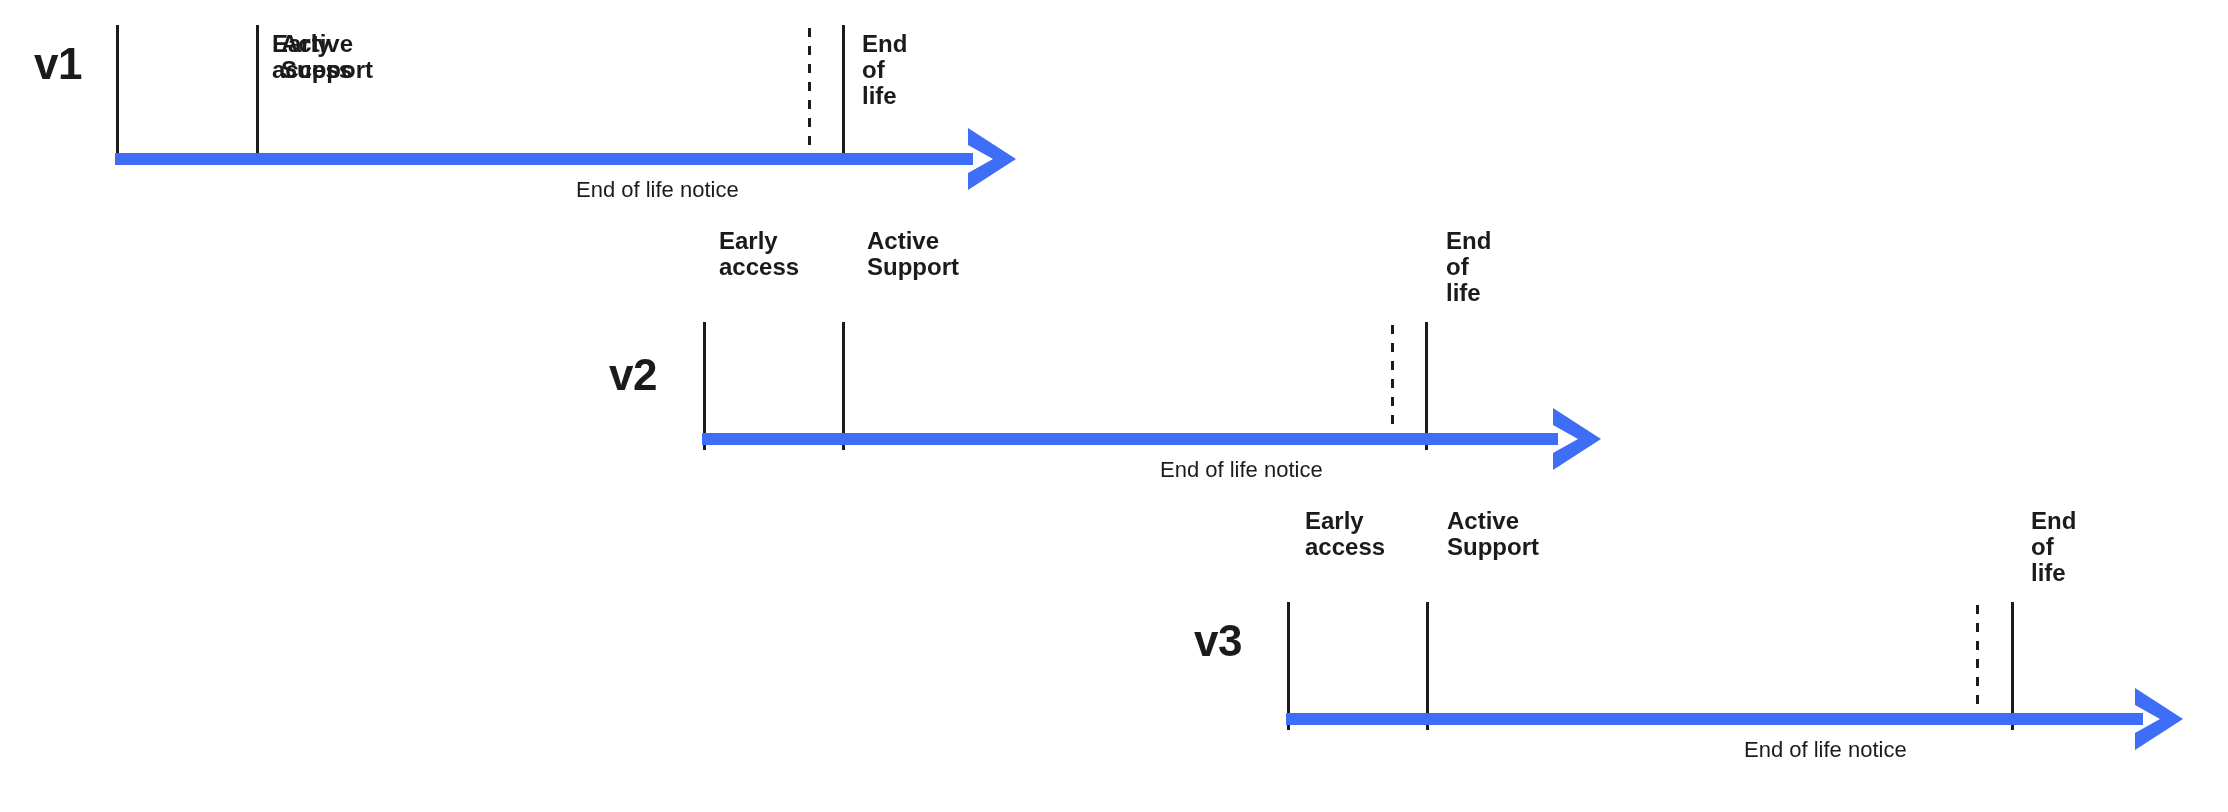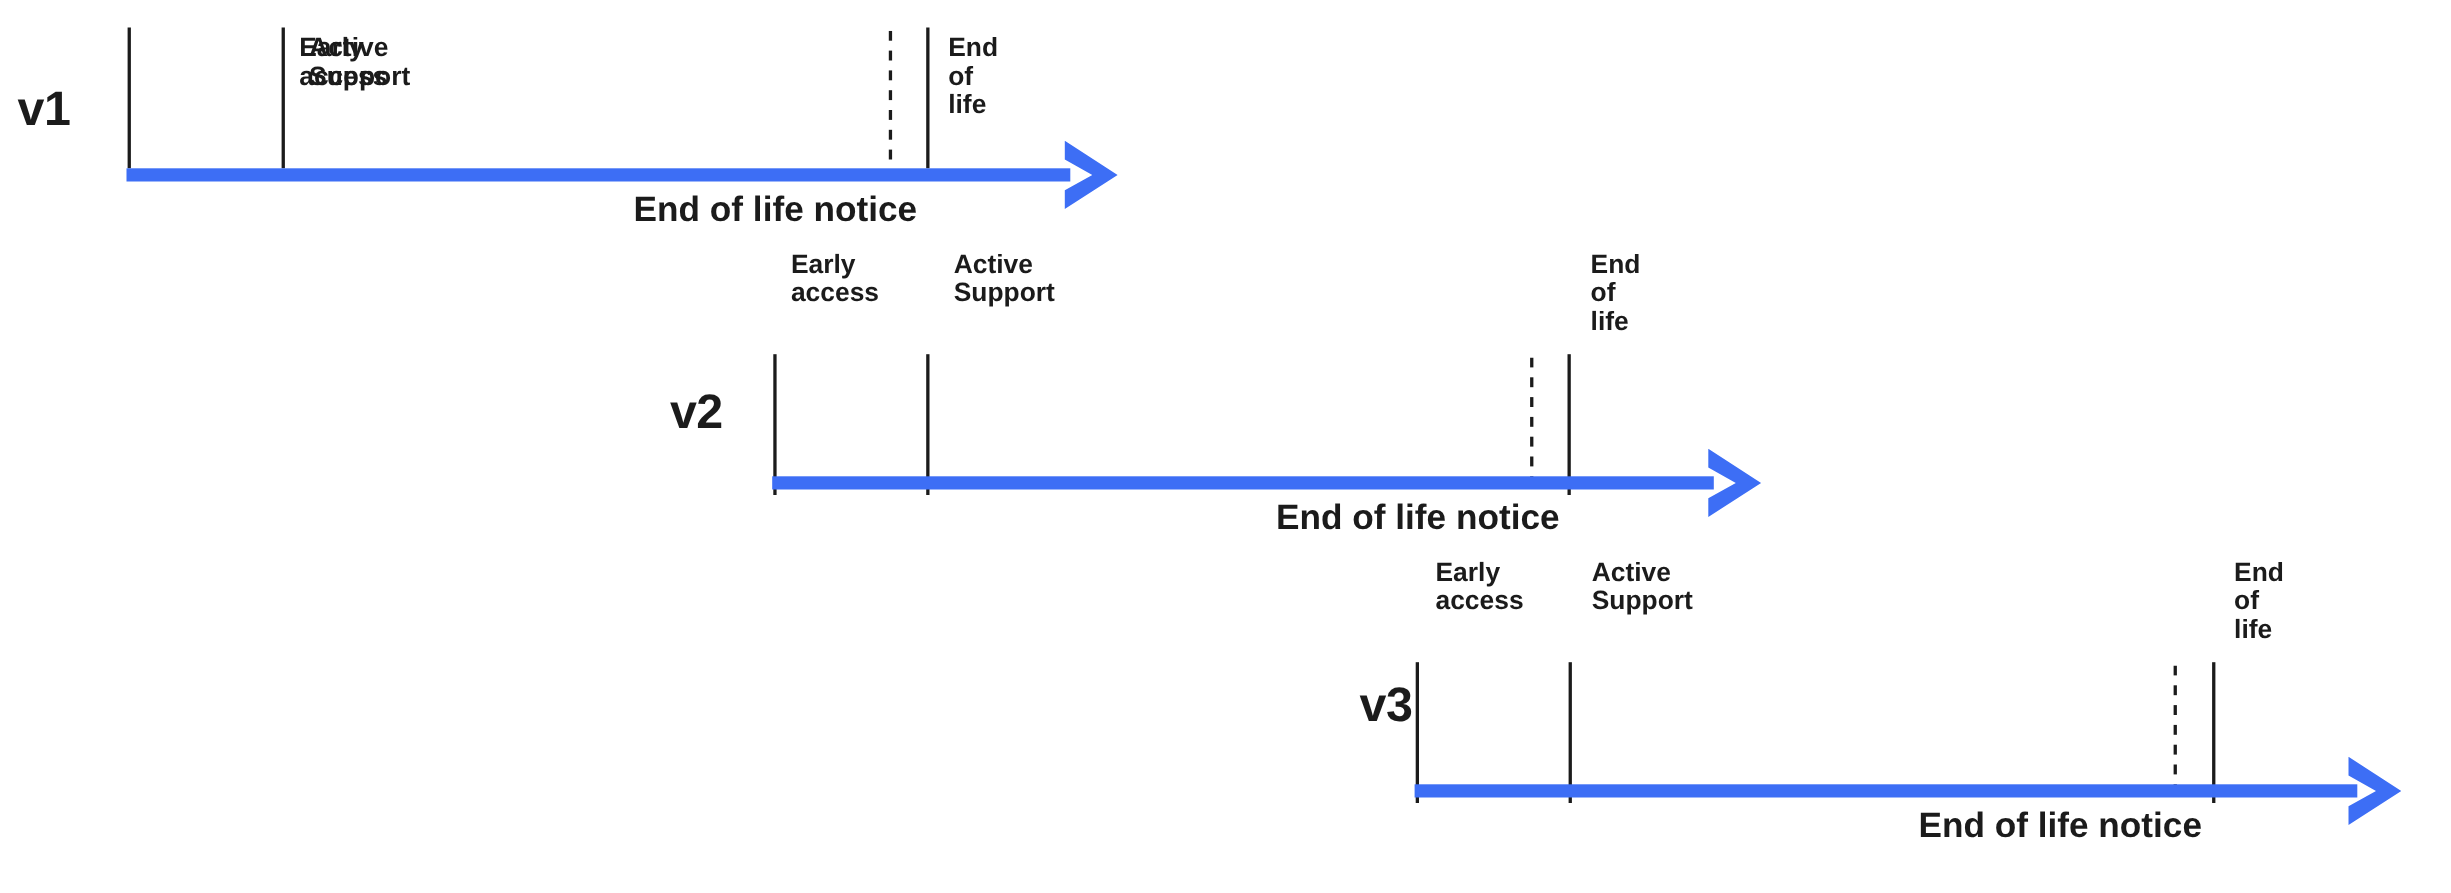--- a/index.html
+++ b/index.html
@@ -78,35 +78,35 @@
     font-size: 24px;
     font-weight: 700;
     color: #1b1b1b;
     line-height: 26px;
     white-space: pre-line;
   }
 
   
   .notice-label {
     position: absolute;
-    font-size: 32px;
-    font-weight: 700;
+    font-size: 22px;
+    font-weight: 400;
     color: #1b1b1b;
     line-height: 26px;
     white-space: nowrap;
   }
 </style>
 </head>
 <body>
 
 <div id="canvas">
 
   <div class="timeline">
 
-    <div class="version-label" style="left:16px; top:42px;margin-top:36px;">v1</div>
+    <div class="version-label" style="left:34px; top:42px;">v1</div>
 
     <div class="tick" style="left:116px; top:25px; height:128px;"></div>
 
     <div class="phase-label" style="left:272px; top:31px;">Early
 access</div>
 
     <div class="tick" style="left:256px; top:25px; height:128px;"></div>
 
     <div class="phase-label" style="left:281px; top:31px;">Active Support</div>
 
@@ -152,21 +152,21 @@
       <svg width="60" height="62" viewBox="0 0 60 62">
         <polygon points="6,0 54,31 6,62 6,45 31,31 6,17" fill="#3d6ef5"></polygon>
       </svg>
     </div>
 
     <div class="notice-label" style="left:1160px; top:457px;">End of life notice</div>
   </div>
 
   <div class="timeline">
 
-    <div class="version-label" style="left:1236px; top:619px;">v3</div>
+    <div class="version-label" style="left:1194px; top:619px;">v3</div>
 
     <div class="tick" style="left:1287px; top:602px; height:128px;"></div>
 
     <div class="phase-label" style="left:1305px; top:508px;">Early
 access</div>
 
     <div class="tick" style="left:1426px; top:602px; height:128px;"></div>
 
     <div class="phase-label" style="left:1447px; top:508px;">Active Support</div>
 

